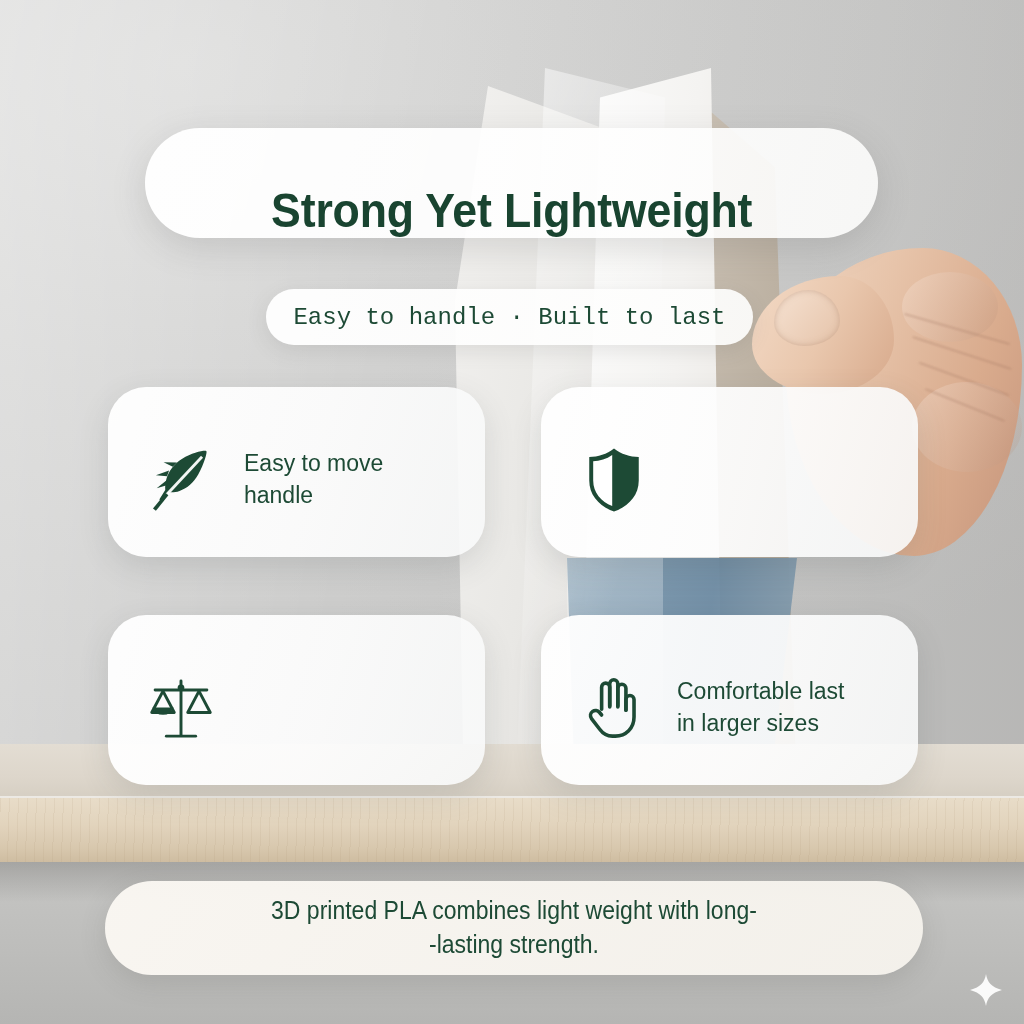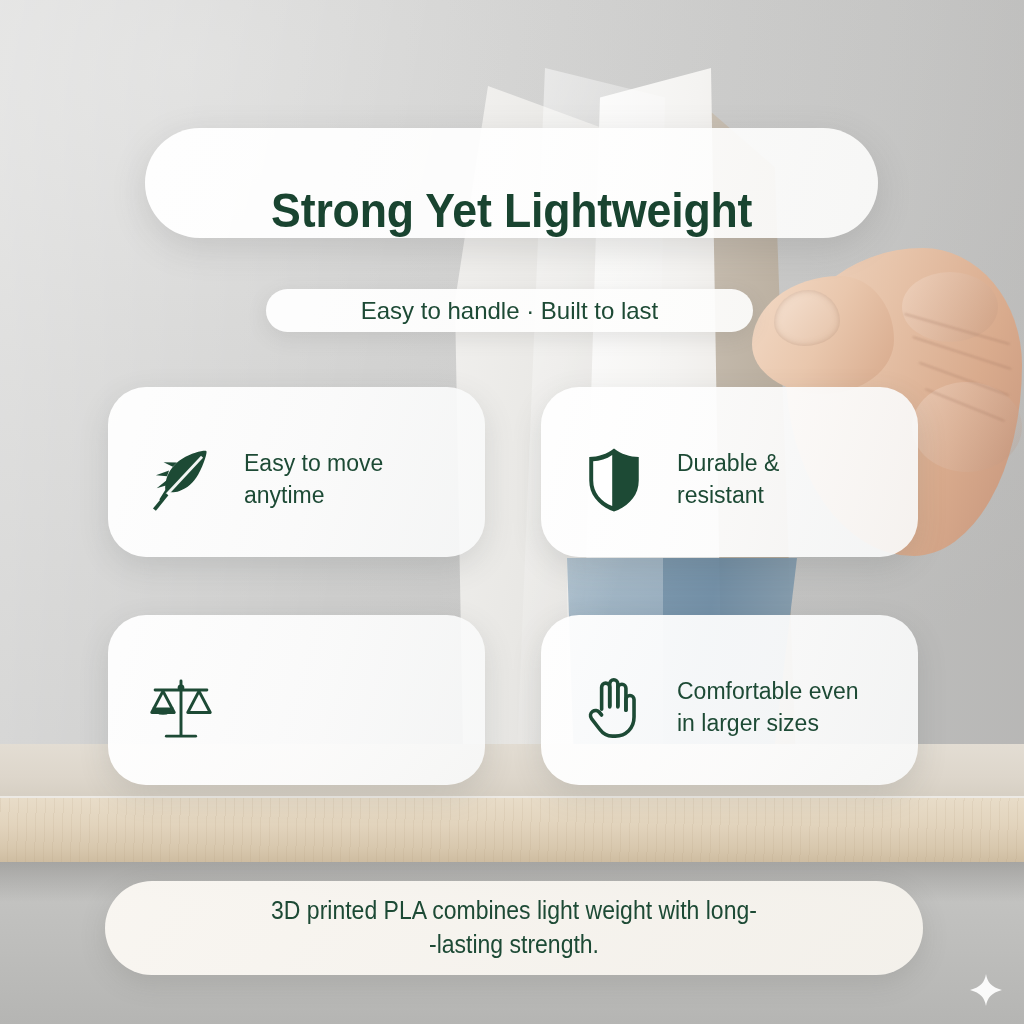--- a/index.html
+++ b/index.html
@@ -136,25 +136,25 @@
   }
   .title-text {
     font-family:"Liberation Sans Narrow","Liberation Sans", sans-serif;
     font-size:48px; font-weight:700; letter-spacing:-.2px;
     color:#194430;
     transform:scaleX(.93); transform-origin:center;
     white-space:nowrap;
   }
 
   .pill-sub {
-    position:absolute; left:266px; top:289px; width:487px; height:43px;
+    position:absolute; left:266px; top:289px; width:487px; height:56px;
     border-radius:28px;
     background:linear-gradient(102deg, rgba(255,255,255,.96) 0%, rgba(253,253,252,.92) 100%);
     box-shadow:0 6px 20px rgba(90,90,90,.13);
-    display:flex; align-items:center; justify-content:center;
+    display:flex; align-items:center; justify-content:center;font-family:Liberation Mono, monospace;
   }
   .sub-text {
     font-size:24px; font-weight:400; color:#1d4a35; white-space:nowrap;
   }
 
   .grid {
     position:absolute; left:108px; top:387px; width:810px; height:398px;
     display:grid; grid-template-columns:377px 377px; grid-template-rows:170px 170px;
     column-gap:56px; row-gap:58px;
   }
@@ -241,34 +241,30 @@
       <span class="card-icon">
         <svg viewBox="0 0 64 64" aria-hidden="true">
           <path fill="#1d4a35" d="M54.5 6.2c-1.1-1-12.4 1.1-21.4 6.8-7.6 4.8-12 11.2-13.9 17.5-1.2 3.9-1.4 7.5-1.2 10.3l-5.3 8.6 3 1.9 5.3-8.6c2.5.4 6 .3 9.7-1 6.3-2.2 12.4-7 16.6-14.6C52.6 17.4 55.6 7.2 54.5 6.2z"></path>
           <path fill="#1d4a35" d="M20.1 36.4l-9.7 2.9 9.1-7.2zM19.6 28.6l-9.9-.9 11.7-4.1zM24.7 20.3l-8.2-4.1 11.9.2z"></path>
           <path fill="#ffffff" d="M49.8 10.4L17.6 44.8l1.9 1.8L51.6 12.2z" opacity=".95"></path>
           <path fill="#1d4a35" d="M18.4 43.6L7.1 57.3l2.6 2.1 11.1-13.8z"></path>
         </svg>
       </span>
       <span class="card-text">
         <span>Easy to move</span><br>
-        <span>anytime</span>
+        <span>handle</span>
       </span>
     </div>
 
     <div class="card">
       <span class="card-icon">
         <svg viewBox="0 0 64 64" aria-hidden="true">
           <path fill="#1d4a35" d="M32 4C25.6 9.2 17.8 11.3 10 11.6v20.9C10 46 19.3 55.6 32 60c12.7-4.4 22-14 22-27.5V11.6c-7.8-.3-15.6-2.4-22-7.6z"></path>
           <path fill="#ffffff" d="M30.4 9.7c-5 3.6-11.1 5.3-16.9 5.6v17.2c0 10.8 7.1 18.8 16.9 22.7V9.7z"></path>
         </svg>
-      </span>
-      <span class="card-text">
-        <span>Durable &amp;</span><br>
-        <span>resistant</span>
       </span>
     </div>
 
     <div class="card">
       <span class="card-icon">
         <svg viewBox="0 0 64 64" aria-hidden="true">
           <g fill="none" stroke="#1d4a35" stroke-width="2.6" stroke-linecap="round">
             <line x1="32" y1="8" x2="32" y2="56"></line>
             <line x1="9" y1="16" x2="55" y2="16"></line>
             <line x1="19" y1="57" x2="45" y2="57"></line>
@@ -287,21 +283,21 @@
         <svg viewBox="0 0 64 64" aria-hidden="true">
           <g fill="none" stroke="#1d4a35" stroke-width="3.2" stroke-linecap="round" stroke-linejoin="round">
             <path d="M21 33V13.5a3.6 3.6 0 1 1 7.2 0V31"></path>
             <path d="M28.2 30V10.5a3.6 3.6 0 1 1 7.2 0V30"></path>
             <path d="M35.4 31V14.5a3.6 3.6 0 1 1 7.2 0V34"></path>
             <path d="M42.6 34v-9.5a3.6 3.6 0 1 1 7.2 0V40c0 9.9-7.2 17-16.6 17h-2.6c-5 0-8.4-2.1-11.3-6.1L12 41.4c-1.5-2.2-1-5 1-6.4 1.9-1.3 4.5-1 6 .8l2 2.4"></path>
           </g>
         </svg>
       </span>
       <span class="card-text">
-        <span>Comfortable even</span><br>
+        <span>Comfortable last</span><br>
         <span>in larger sizes</span>
       </span>
     </div>
 
   </div>
 
   <div class="pill-footer">
     <span class="footer-text">
       <span>3D printed PLA combines light weight with long-</span><br>
       <span>-lasting strength.</span>

